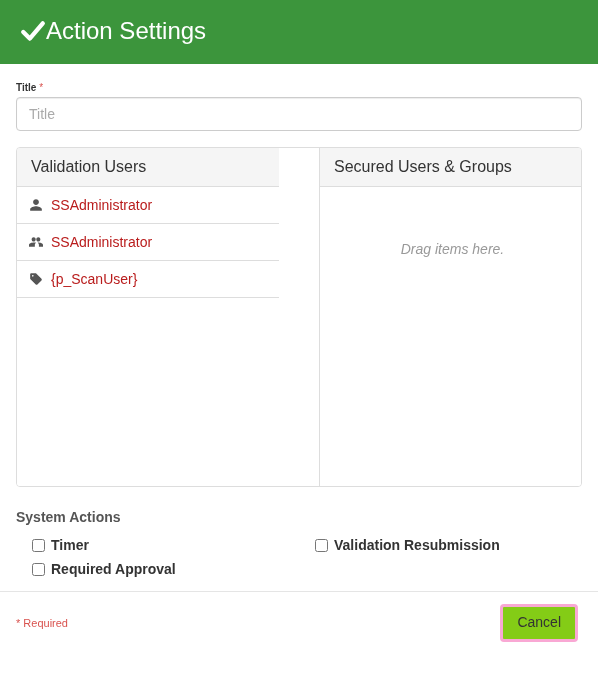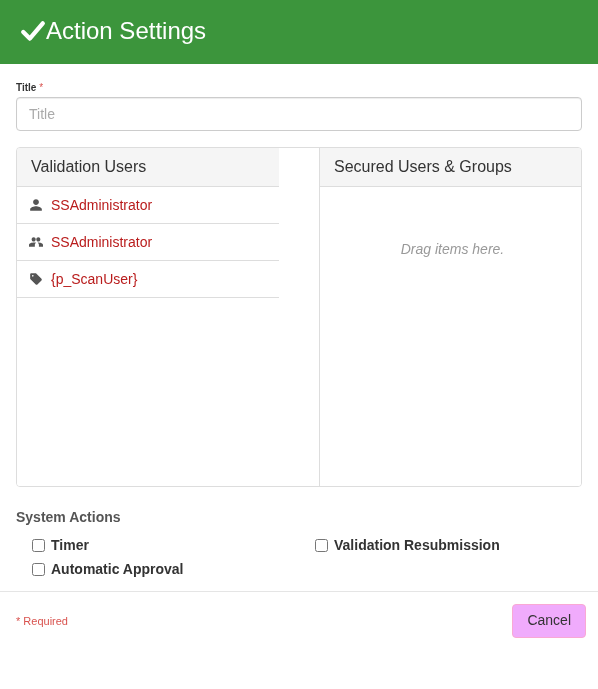--- a/index.html
+++ b/index.html
@@ -134,41 +134,41 @@
     align-items: center;
     gap: 6px;
     font-size: 14px;
     color: #333;
   }
   .sa-item label { font-weight: 700; cursor: pointer; }
   .sa-item input[type=checkbox] { margin: 0; }
 
   .modal-footer {
     border-top: 1px solid #e5e5e5;
-    padding: 12px 12px 14px 16px;
+    padding: 12px 20px 14px 16px;
     display: flex;
     align-items: center;
   }
   .req-note {
     color: #d9534f;
     font-size: 11px;
   }
   .footer-buttons {
     margin-left: auto;
     display: flex;
     gap: 8px;
   }
   .btn {
     display: inline-block;
     padding: 6px 14px;
     font-size: 14px;
     line-height: 1.4;
-    background: #f0abfc;
-    color: #333;
-    border: 1px solid #f9a8d4;
+    background: #84cc16;
+    color: #333;
+    border: 3px solid #f9a8d4;
     border-radius: 4px;
     cursor: pointer;
   }
 </style>
 </head>
 <body>
 
 <div class="modal">
 
   <div class="modal-header">
@@ -235,21 +235,21 @@
           <div class="sa-item">
             <input type="checkbox" id="sa-0" style="">
             <label for="sa-0">Timer</label>
           </div>
           <div class="sa-item">
             <input type="checkbox" id="sa-1" style="">
             <label for="sa-1">Validation Resubmission</label>
           </div>
           <div class="sa-item">
             <input type="checkbox" id="sa-2" style="">
-            <label for="sa-2">Automatic Approval</label>
+            <label for="sa-2">Required Approval</label>
           </div>
         </div>
     </div>
 
   </div>
 
   <div class="modal-footer">
     <span class="req-note">* Required</span>
     <div class="footer-buttons">
       <button class="btn">Cancel</button>

